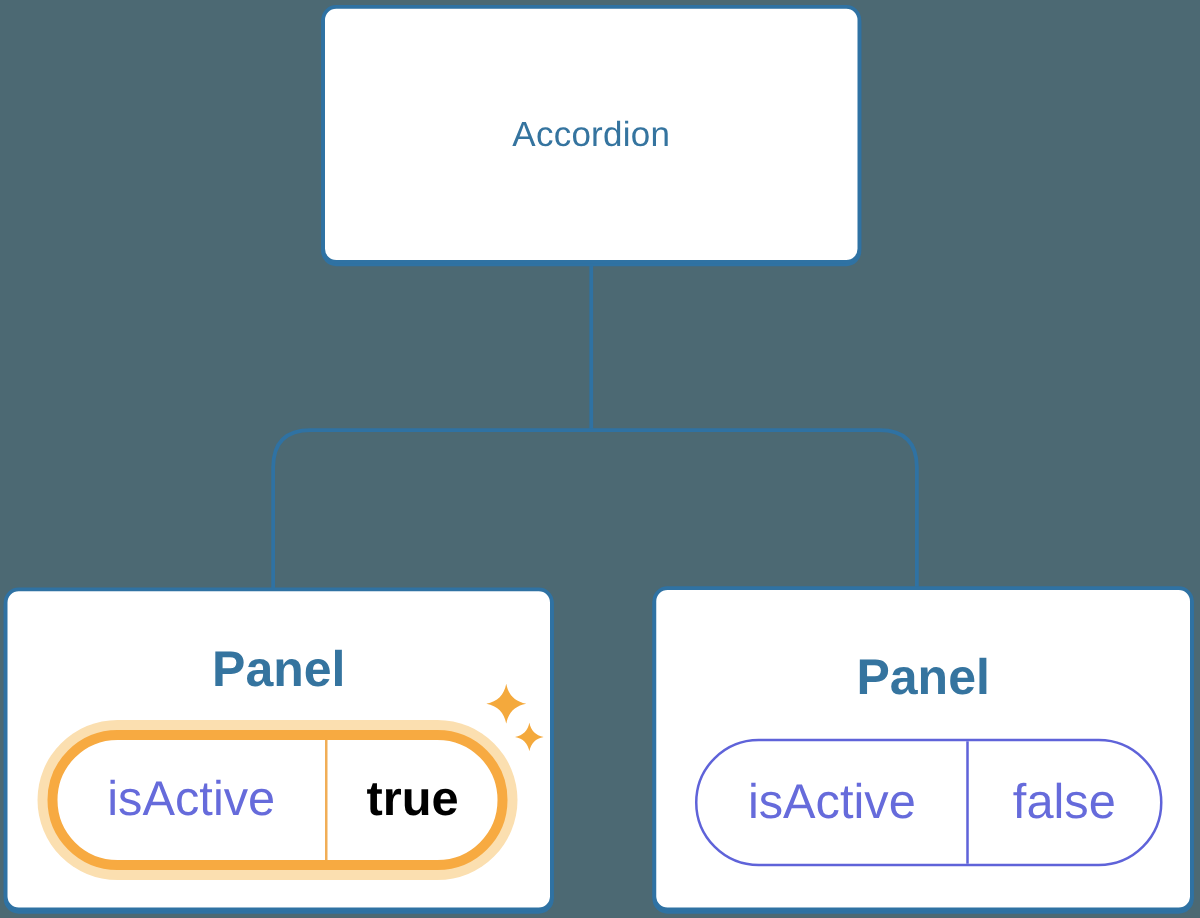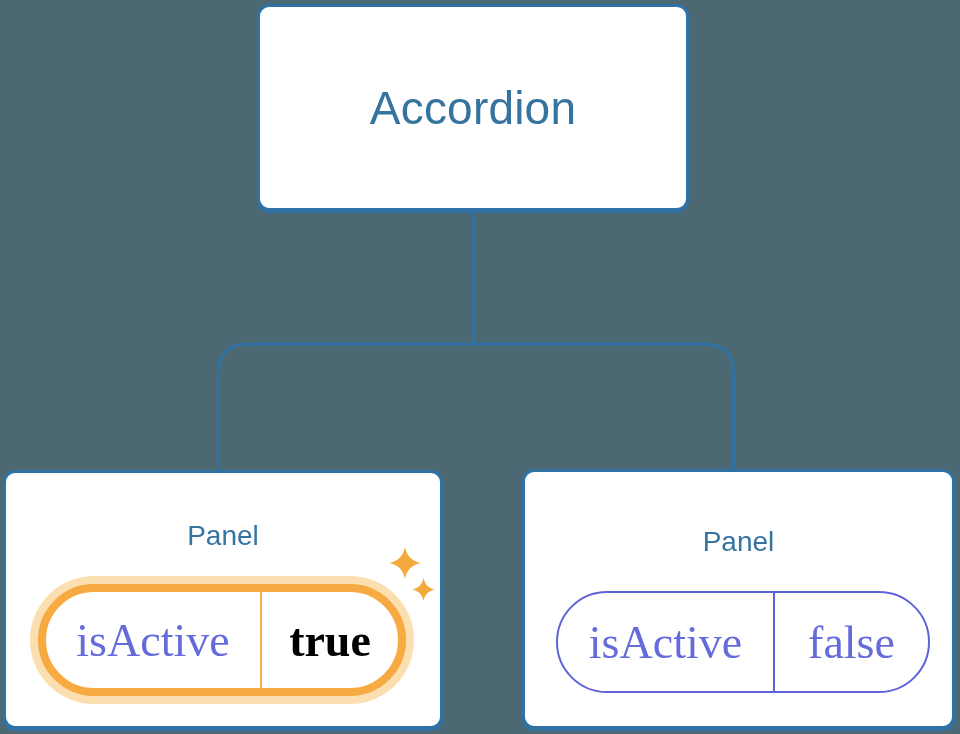--- a/index.html
+++ b/index.html
@@ -40,21 +40,21 @@
     left: 257px;
     top: 4px;
     width: 432px;
     height: 207px;
     display: flex;
     align-items: center;
     justify-content: center;
   }
   .node-title {
     color: #35749F;
-    font-size: 46px;
+    font-size: 28px;
     font-weight: 500;
     letter-spacing: 0.2px;
   }
   #panel-node-active {
     left: 3px;
     top: 470px;
     width: 440px;
     height: 259px;
   }
   #panel-node-inactive {
@@ -62,41 +62,40 @@
     top: 469px;
     width: 433px;
     height: 260px;
   }
   .panel-title {
     position: absolute;
     left: 0;
     width: 100%;
     text-align: center;
     color: #35749F;
-    font-size: 28px;
-    font-weight: 400;
+    font-size: 40px;
+    font-weight: 700;
     line-height: 40px;
   }
   #panel-node-active .panel-title { top: 43px; }
   #panel-node-inactive .panel-title { top: 50px; }
 
   .state-pill {
     position: absolute;
     display: flex;
     background: #FFFFFF;
     box-sizing: border-box;
     align-items: stretch;
   }
   .state-pill .cell {
     display: flex;
     align-items: center;
     justify-content: center;
-    font-size: 46px;
+    font-size: 39px;
     color: #666BDB;
-    font-family: Liberation Serif, serif;
   }
   .pill-active {
     left: 32px;
     top: 111px;
     width: 368px;
     height: 112px;
     border: 8px solid #F7AA41;
     border-radius: 60px;
     box-shadow: 0 0 0 8px #FBDFB0;
   }

